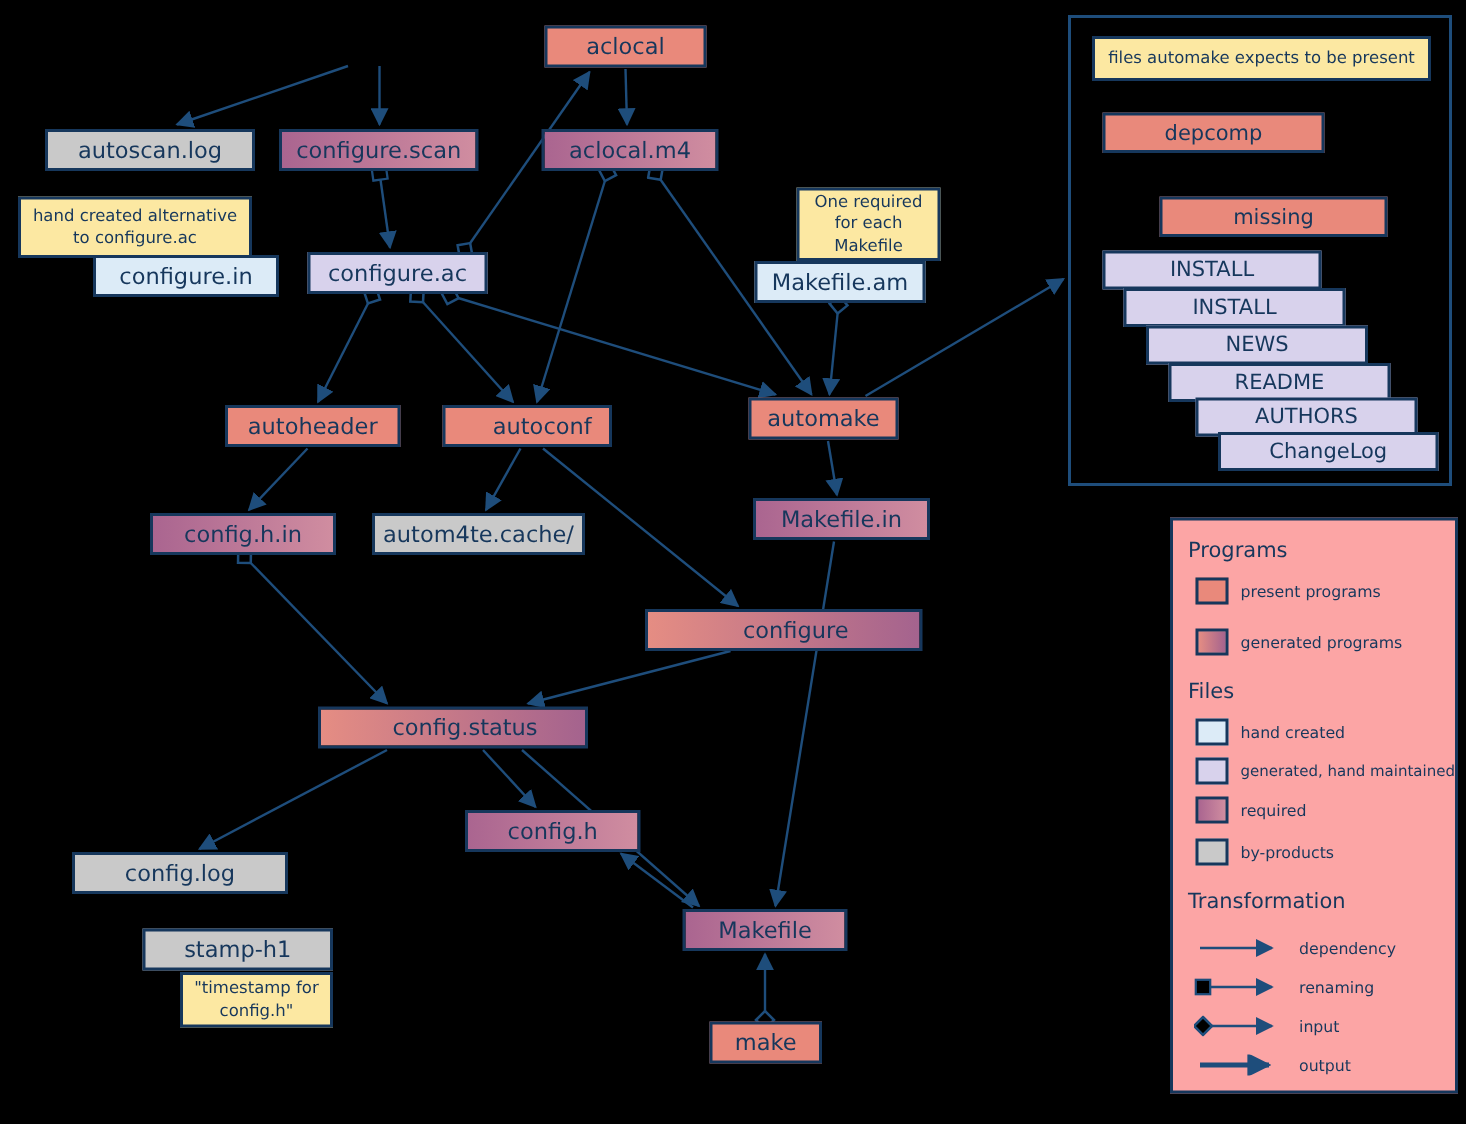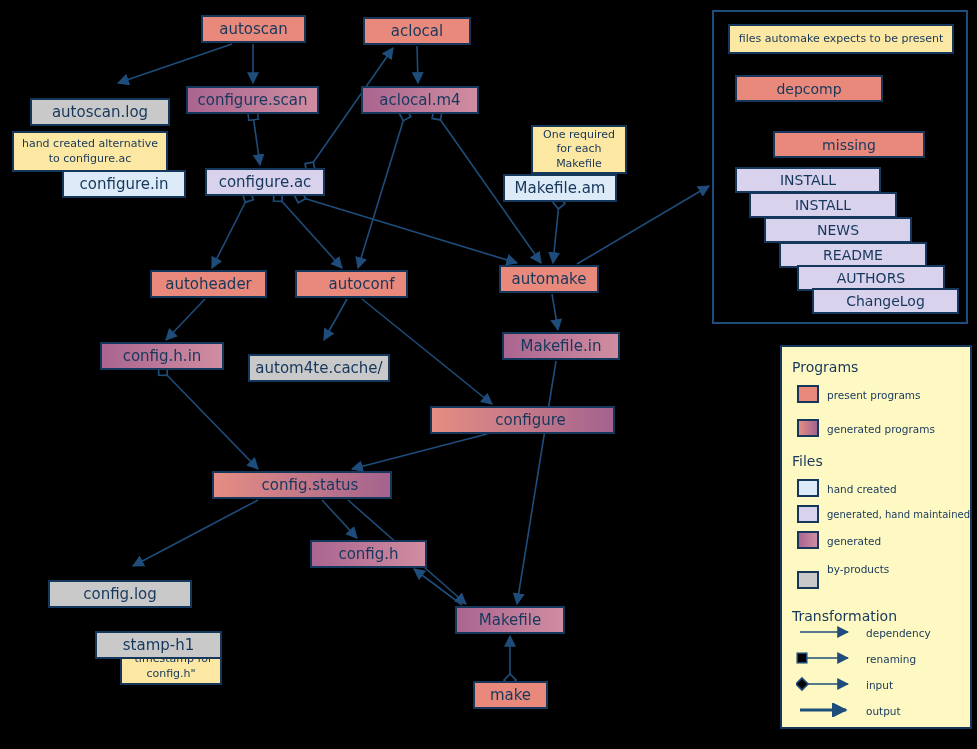--- a/index.html
+++ b/index.html
@@ -5,28 +5,28 @@
   html,body{margin:0;padding:0;background:#000;}
   #canvas{position:relative;width:977px;height:749px;background:#000;font-family:"DejaVu Sans",sans-serif;overflow:hidden;}
   #edges{position:absolute;left:0;top:0;z-index:0;}
   .box{position:absolute;box-sizing:border-box;border:2px solid #16375c;color:#16375c;
        display:flex;align-items:center;justify-content:center;font-size:15px;z-index:2;text-align:center;}
   .salmon{background:#e9897b;}
   .genprog{background:linear-gradient(90deg,#e58d83,#a4638e);padding-left:16px;}
   .genfile{background:linear-gradient(90deg,#aa6590,#d08da0);}
   .blue{background:#dcebf7;}
   .lav{background:#d8d2ec;}
-  .grayb{background:#c9c9c9;margin-top:12px;}
+  .grayb{background:#c9c9c9;}
   .note{position:absolute;box-sizing:border-box;background:#fce8a2;border:2px solid #16375c;color:#16375c;
         font-size:11px;line-height:1.3;display:flex;align-items:center;justify-content:center;
         text-align:center;padding:2px 5px;z-index:1;}
   .container-box{position:absolute;box-sizing:border-box;border:2px solid #1e4d7b;background:#000;z-index:1;}
   .container-box .box{font-size:14px;}
   #legend{position:absolute;left:780px;top:345px;width:192px;height:384px;box-sizing:border-box;
-          background:#fef9c3;border:2px solid #16375c;color:#16375c;z-index:2;}
+          background:#fca5a5;border:2px solid #16375c;color:#16375c;z-index:2;}
   .lg-head{position:absolute;font-size:14px;color:#16375c;}
   .lg-label{position:absolute;font-size:10.5px;color:#16375c;white-space:nowrap;}
   .lg-swatch{position:absolute;width:22px;height:18px;box-sizing:border-box;border:2px solid #16375c;}
   .lg-icon{position:absolute;}
 </style>
 </head>
 <body>
 
 <div id="canvas">
 
@@ -66,21 +66,20 @@
       <line x1="487" y1="434" x2="352" y2="469" marker-end="url(#arr)"></line>
       <line x1="163" y1="371" x2="258" y2="469" marker-start="url(#diam)" marker-end="url(#arr)"></line>
       <line x1="258" y1="500" x2="133" y2="566" marker-end="url(#arr)"></line>
       <line x1="322" y1="500" x2="357" y2="538" marker-end="url(#arr)"></line>
       <line x1="348" y1="500" x2="466" y2="604" marker-end="url(#arr)"></line>
       <line x1="462" y1="605" x2="414" y2="569" marker-end="url(#arr)"></line>
       <line x1="510" y1="680" x2="510" y2="636" marker-start="url(#diam)" marker-end="url(#arr)"></line>
     </g>
   </svg>
 
-  <div class="box salmon" style="left:201px;top:15px;width:105px;height:28px;">autoscan</div>
   <div class="box salmon" style="left:363px;top:17px;width:108px;height:28px;">aclocal</div>
   <div class="box grayb" style="left:30px;top:86px;width:140px;height:28px;">autoscan.log</div>
   <div class="box genfile" style="left:186px;top:86px;width:133px;height:28px;">configure.scan</div>
   <div class="box genfile" style="left:361px;top:86px;width:118px;height:28px;">aclocal.m4</div>
 
   <div class="note" style="left:12px;top:131px;width:156px;height:41px;">hand created alternative to configure.ac</div>
   <div class="box blue" style="left:62px;top:170px;width:124px;height:28px;">configure.in</div>
   <div class="box lav" style="left:205px;top:168px;width:120px;height:28px;">configure.ac</div>
   <div class="note" style="left:531px;top:125px;width:96px;height:49px;">One required for each Makefile</div>
   <div class="box blue" style="left:503px;top:174px;width:114px;height:28px;">Makefile.am</div>
@@ -121,25 +120,25 @@
     <div class="lg-label" style="left:45px;top:42px;">present programs</div>
     <div class="lg-swatch genprog" style="left:15px;top:72px;"></div>
     <div class="lg-label" style="left:45px;top:76px;">generated programs</div>
 
     <div class="lg-head" style="left:10px;top:106px;">Files</div>
     <div class="lg-swatch blue" style="left:15px;top:132px;"></div>
     <div class="lg-label" style="left:45px;top:136px;">hand created</div>
     <div class="lg-swatch lav" style="left:15px;top:158px;"></div>
     <div class="lg-label" style="left:45px;top:162px;font-size:10px;">generated, hand maintained</div>
     <div class="lg-swatch genfile" style="left:15px;top:184px;"></div>
-    <div class="lg-label" style="left:45px;top:188px;">generated</div>
+    <div class="lg-label" style="left:45px;top:188px;">required</div>
     <div class="lg-swatch grayb" style="left:15px;top:212px;"></div>
     <div class="lg-label" style="left:45px;top:216px;">by-products</div>
 
-    <div class="lg-head" style="left:10px;top:246px;margin-top:15px;">Transformation</div>
+    <div class="lg-head" style="left:10px;top:246px;">Transformation</div>
 
     <svg class="lg-icon" style="left:14px;top:278px;" width="60" height="14">
       <line x1="4" y1="7" x2="52" y2="7" stroke="#1e4d7b" stroke-width="1.6" marker-end="url(#arr)"></line>
     </svg>
     <div class="lg-label" style="left:84px;top:280px;">dependency</div>
 
     <svg class="lg-icon" style="left:14px;top:304px;" width="60" height="14">
       <line x1="6" y1="7" x2="52" y2="7" stroke="#1e4d7b" stroke-width="1.6" marker-start="url(#sq)" marker-end="url(#arr)"></line>
     </svg>
     <div class="lg-label" style="left:84px;top:306px;">renaming</div>

